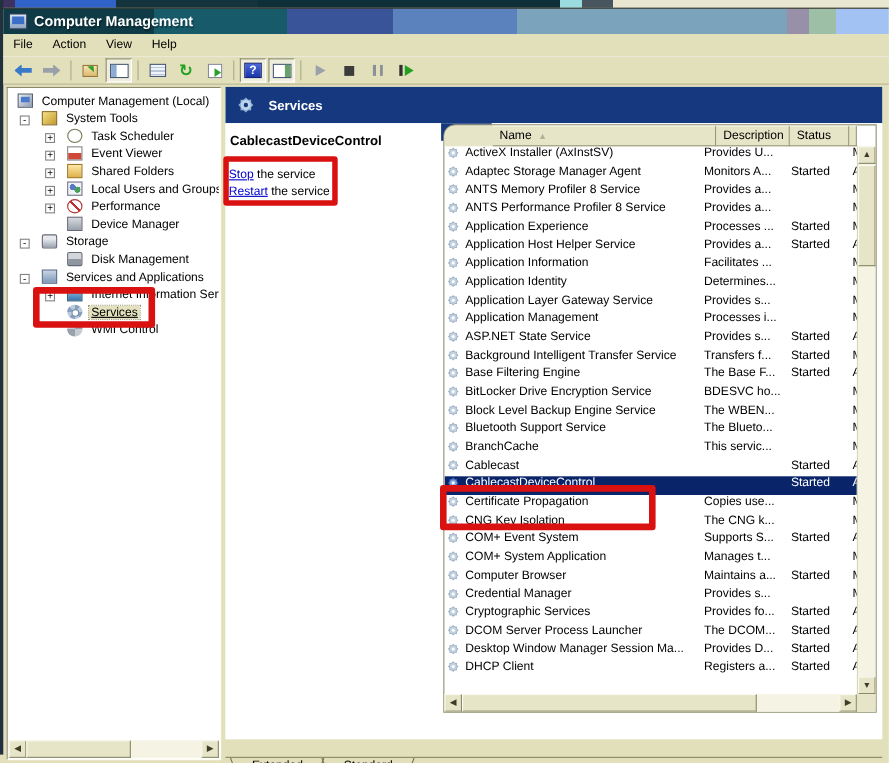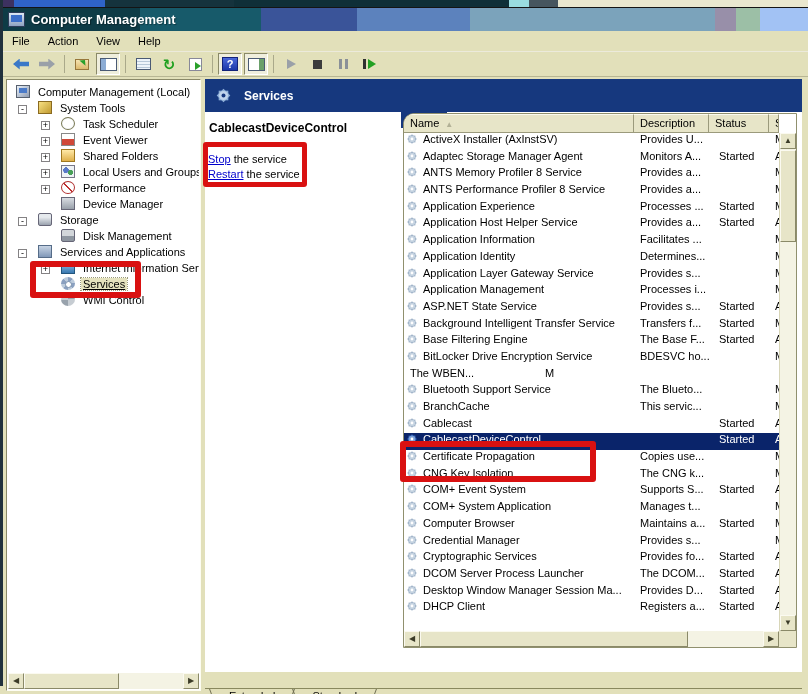--- a/index.html
+++ b/index.html
@@ -88,21 +88,21 @@
   .panel-body { position:absolute; left:0; top:33px; right:0; bottom:0; background:#fff; }
 
   .task-title { position:absolute; left:4px; top:9px; font-weight:bold; font-size:12px; }
   .task-links { position:absolute; left:3px; top:40px; line-height:15px; }
   .task-links a { color:#0000cc; text-decoration:underline; cursor:pointer; }
 
   .corner-patch { position:absolute; left:196px; top:0; width:46px; height:16px; background:#16387e; }
   .list-wrap { position:absolute; left:198px; top:1px; right:5px; bottom:24px; background:#fff; border:1px solid #90906e; border-radius:11px 0 0 0; overflow:hidden; }
   .list-header { position:absolute; left:0; top:0; right:17px; height:19px; display:flex; background:#e7e5c8; }
   .hcol { border-right:1px solid #9b9a7c; border-bottom:1px solid #9b9a7c; border-top:1px solid #fbfaf0; padding:2px 0 0 6px; white-space:nowrap; overflow:hidden; }
-  .hc-name { width:230px; } .hc-desc { width:75px; } .hc-status { width:60px; } .hc-start { flex:1; }
+  .hc-name { width:230px;margin-left:44px; } .hc-desc { width:75px; } .hc-status { width:60px; } .hc-start { flex:1; }
   .sort-arrow { color:#b2b196; font-size:8px; margin-left:6px; }
   .rows { position:absolute; left:0; top:19px; right:17px; bottom:16px; overflow:hidden; }
   .lrow { height:16.7px; display:flex; align-items:flex-start; white-space:nowrap; }
   .cell { overflow:hidden; white-space:nowrap; flex:none; }
   .c-name { width:230px; display:flex; align-items:center; padding-left:2px; }
   .c-name .gear { margin-right:5px; flex:none; }
   .c-desc { width:75px; padding-left:6px; } .c-status { width:60px; padding-left:10px; } .c-start { flex:1; padding-left:6px; }
   .lrow .g1 { fill:#9cb0c6; } .lrow .g2 { fill:#c4d2e0; } .lrow .g3 { fill:#ffffff; }
   .lrow.sel { background:#0a246a; color:#fff; }
   .lrow.sel .g1 { fill:#3c6cc0; } .lrow.sel .g2 { fill:#7ba0d8; }
@@ -491,20 +491,29 @@
         <circle class="g2" cx="6" cy="6" r="3.2"></circle>
         <circle class="g3" cx="6" cy="6" r="1.4"></circle>
       </svg>
       <span class="nm">BitLocker Drive Encryption Service</span>
     </span>
     <span class="cell c-desc">BDESVC ho...</span>
     <span class="cell c-status"></span>
     <span class="cell c-start">M</span>
   </div>
           <div class="lrow">
+    <span class="cell c-name">
+      <svg class="gear" width="12" height="12" viewBox="0 0 12 12">
+        <rect class="g1" x="2.6" y="2.6" width="6.8" height="6.8"></rect>
+        <rect class="g1" x="2.6" y="2.6" width="6.8" height="6.8" transform="rotate(45 6 6)"></rect>
+        <circle class="g2" cx="6" cy="6" r="3.2"></circle>
+        <circle class="g3" cx="6" cy="6" r="1.4"></circle>
+      </svg>
+      <span class="nm">Block Level Backup Engine Service</span>
+    </span>
     <span class="cell c-desc">The WBEN...</span>
     <span class="cell c-status"></span>
     <span class="cell c-start">M</span>
   </div>
           <div class="lrow">
     <span class="cell c-name">
       <svg class="gear" width="12" height="12" viewBox="0 0 12 12">
         <rect class="g1" x="2.6" y="2.6" width="6.8" height="6.8"></rect>
         <rect class="g1" x="2.6" y="2.6" width="6.8" height="6.8" transform="rotate(45 6 6)"></rect>
         <circle class="g2" cx="6" cy="6" r="3.2"></circle>

